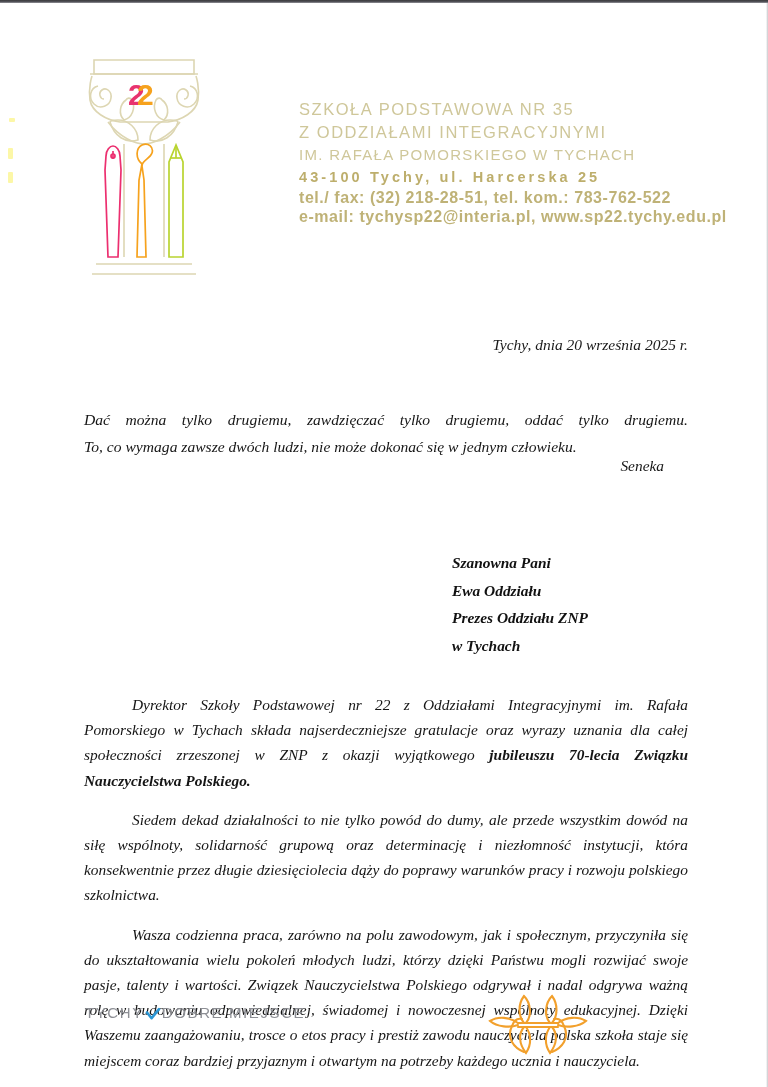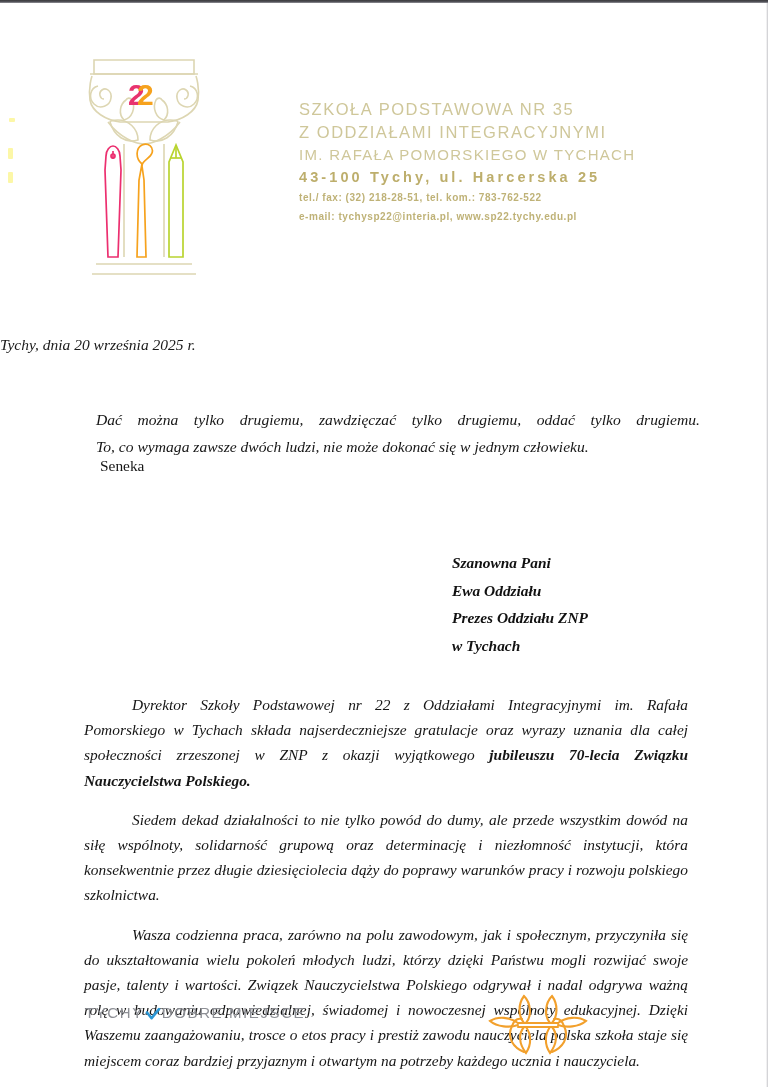--- a/index.html
+++ b/index.html
@@ -76,54 +76,56 @@
     font-family: "Liberation Sans", sans-serif;
     font-size: 14.5px;
     font-weight: 700;
     letter-spacing: 3.1px;
     line-height: 22px;
     white-space: nowrap;
   }
   .contact-line {
     color: #bfb277;
     font-family: "Liberation Sans", sans-serif;
-    font-size: 10px;
+    font-size: 16px;
     font-weight: 700;
     letter-spacing: 0.55px;
     line-height: 19px;
     white-space: nowrap;
   }
 
   
   .date-line {
     position: absolute;
     left: 0; top: 336px;
     width: 688px;
+    text-align: right;
     font-style: italic;
     font-size: 15.5px;
     color: #1a1a1a;
   }
   .quote {
     position: absolute;
     left: 84px;
     top: 406px;
     width: 604px;
     font-style: italic;
     font-size: 15.6px;
     line-height: 27px;
     color: #161616;
-    margin-left: 12px;
   }
   .quote .q1 { text-align: justify; text-align-last: justify; }
   .quote .q2 { text-align: left; }
   .quote-author {
     position: absolute;
-    left: 100px;
+    left: 84px;
     top: 457px;
     width: 580px;
+    text-align: right;
+    font-style: italic;
     font-size: 15.4px;
     color: #161616;
   }
 
   .addressee {
     position: absolute;
     left: 452px;
     top: 531px;
     font-style: italic;
     font-weight: bold;

